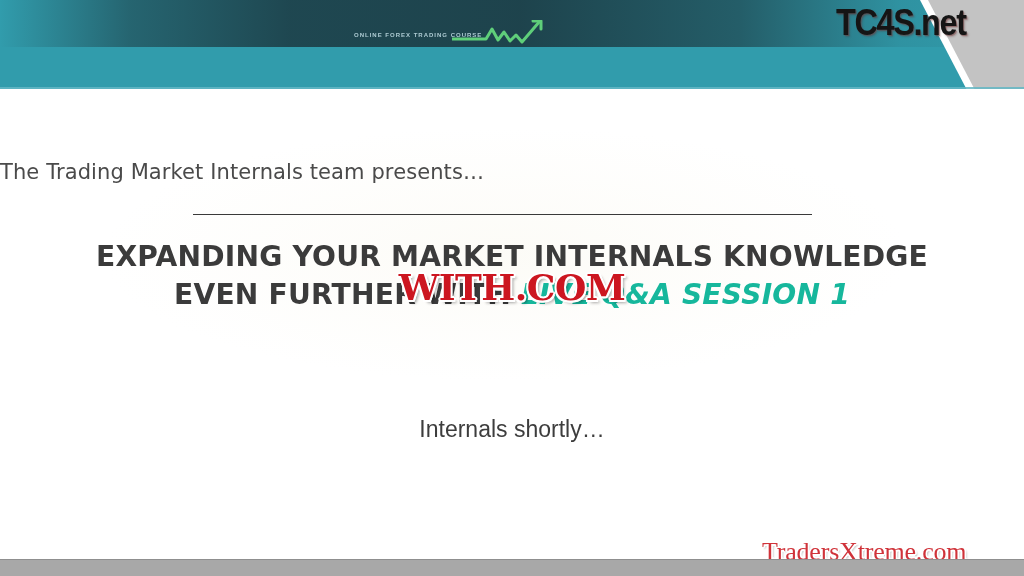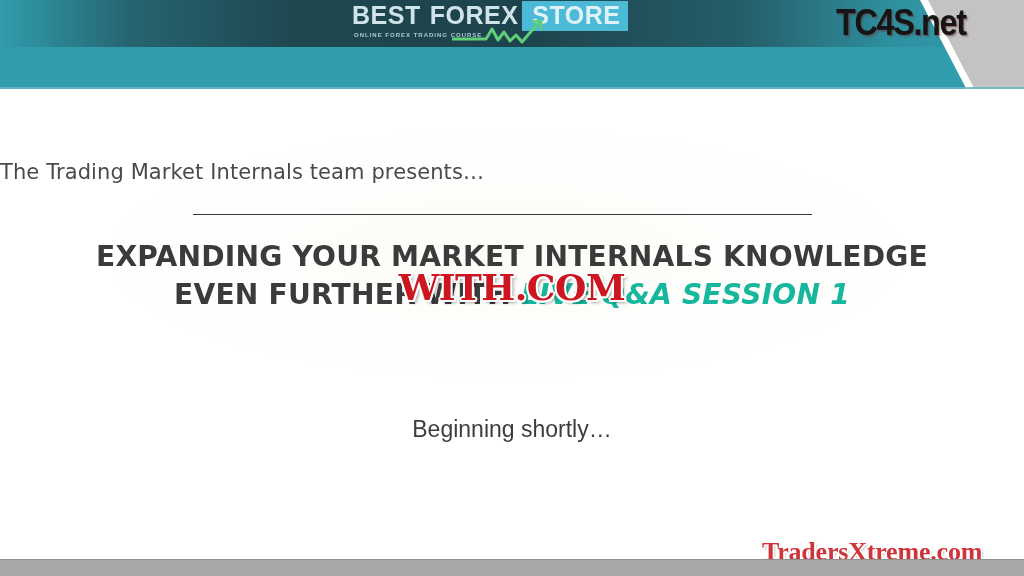--- a/index.html
+++ b/index.html
@@ -249,21 +249,21 @@
   
   .tx {
     position: absolute;
     left: 762px;
     top: 537px;
     pointer-events: none;
   }
   .tx span {
     display: inline-block;
     font-family: "Liberation Serif", serif;
-    font-weight: bold;
+    font-weight: normal;
     font-size: 26px;
     letter-spacing: -0.2px;
     color: #d0333a;
     white-space: nowrap;
     text-shadow:
       -1.2px -1.2px 0 #ffffff,
        1.2px -1.2px 0 #ffffff,
       -1.2px  1.2px 0 #ffffff,
        1.2px  1.2px 0 #ffffff,
        0 -1.6px 0 #ffffff,
@@ -293,26 +293,20 @@
 </style>
 </head>
 <body>
 
 <div id="screen">
 
   <div class="header-banner">
     <div class="header-dark-band"></div>
 
     <div class="bfs-logo">
-      <div class="bfs-main">
-        <span class="bfs-word">BEST</span>
-        <span style="display:inline-block;width:9px"></span>
-        <span class="bfs-word">FOREX</span>
-        <span class="bfs-store-box">STORE</span>
-      </div>
       <div class="bfs-sub">ONLINE FOREX TRADING COURSE</div>
       <svg class="bfs-chart" viewBox="0 0 100 26">
         <path d="M0 19 L34 19 L40 9 L46 20 L52 12 L58 21 L64 15 L70 22 L88 1" stroke="#5fcf7a" stroke-width="3" fill="none" stroke-linecap="round" stroke-linejoin="round"></path>
         <path d="M81 1 L89 1 L89 9" stroke="#5fcf7a" stroke-width="3" fill="none" stroke-linecap="round" stroke-linejoin="round"></path>
       </svg>
     </div>
 
     <div class="corner-wedge">
       <div class="gray"></div>
       <div class="whiteline"></div>
@@ -328,21 +322,21 @@
 
     <div class="presents">The Trading Market Internals team presents…</div>
 
     <div class="rule"></div>
 
     <div class="headline">
       <div>EXPANDING YOUR MARKET INTERNALS KNOWLEDGE</div>
       <div><span>EVEN FURTHER WITH </span><span class="accent">LIVE Q&amp;A SESSION 1</span></div>
     </div>
 
-    <div class="beginning">Beginning shortly…</div>
+    <div class="beginning">Internals shortly…</div>
 
   </div>
 
   <div class="dlsub">
     <span>WITH.COM</span>
   </div>
 
   <div class="tx">
     <span>TradersXtreme.com</span>
   </div>

